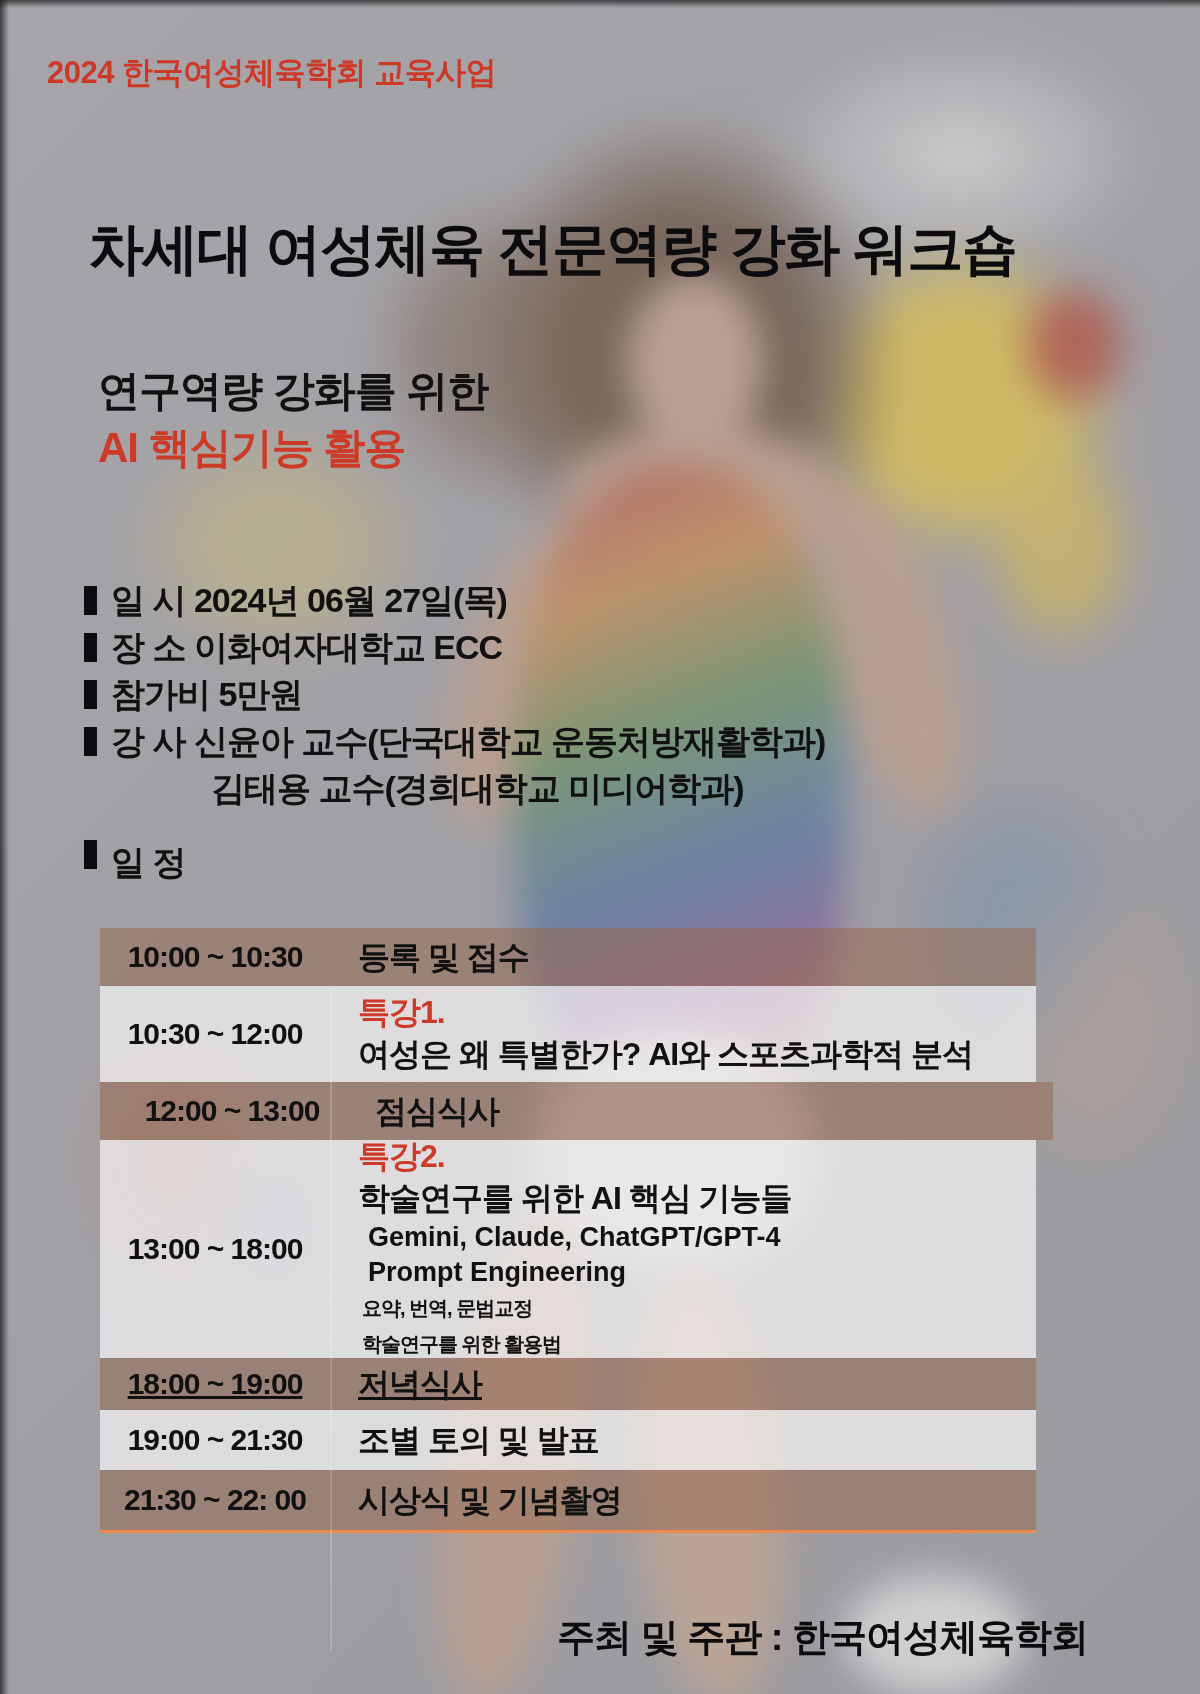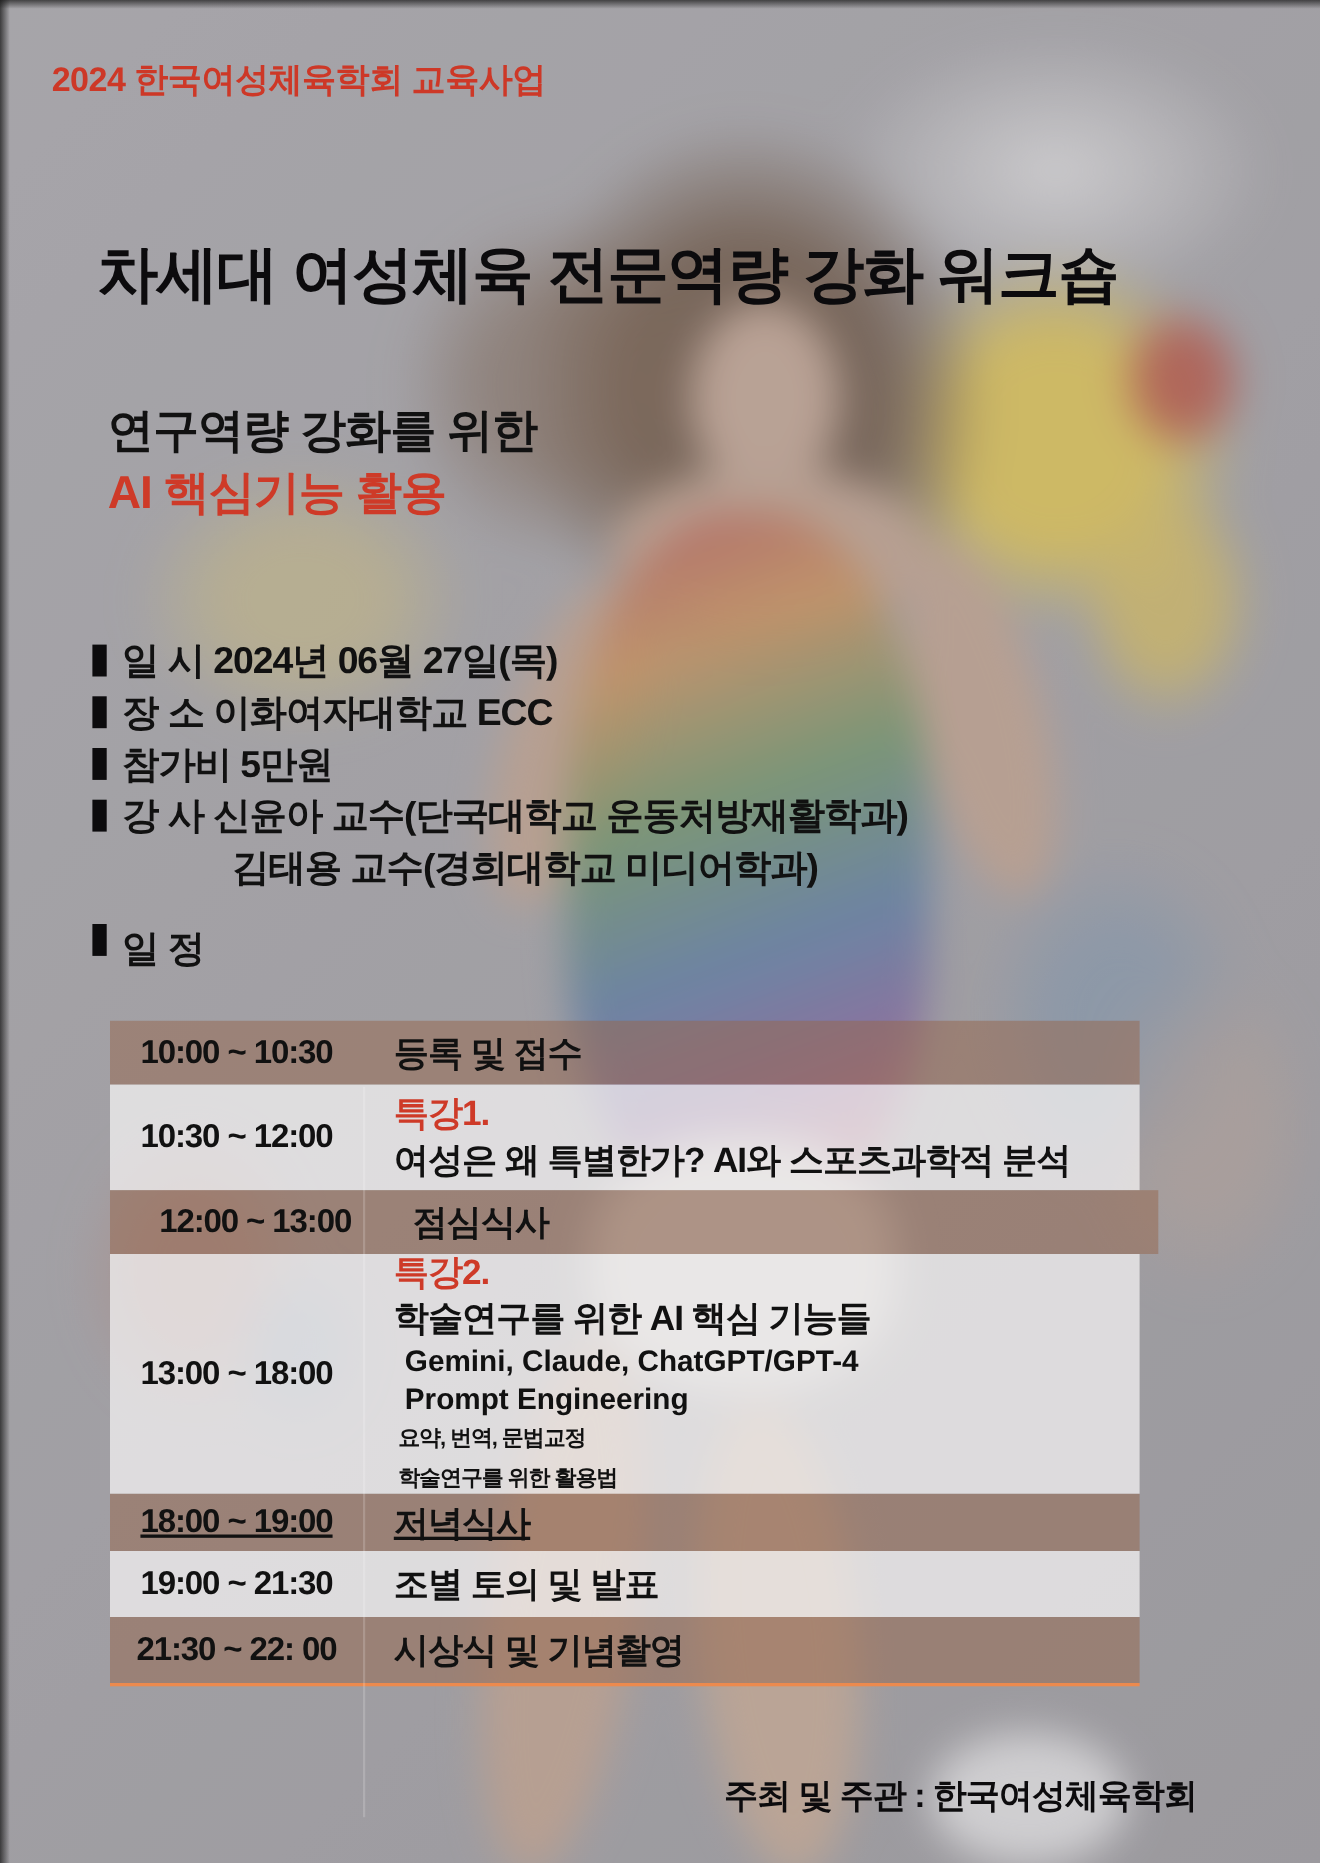--- a/index.html
+++ b/index.html
@@ -48,21 +48,21 @@
   .light{background:rgba(248,247,246,.70);}
   .coldiv{position:absolute;left:230px;top:60px;width:2px;height:664px;background:rgba(255,255,255,.18);}
   .r1{height:58px;} .r2{height:96px;} .r3{height:58px;padding-left:17px;} .r4{height:218px;}
   .r5{height:52px;text-decoration:underline;} .r6{height:60px;} .r7{height:60px;}
   .pline{line-height:44px;}
   .pline.red{color:#ce3a28;line-height:40px;}
   .pline.sub-en{font-size:27px;line-height:35px;margin-left:10px;letter-spacing:0;}
   .pline.sub-ko{font-size:20px;line-height:36px;margin-left:4px;}
   .orange-line{height:3px;background:#ec8a4e;width:100%;}
 
-  .footer{position:absolute;right:112px;top:1612px;font-size:31px;letter-spacing:-1px;color:#0c0b0d;}
+  .footer{position:absolute;right:112px;top:1612px;font-size:38px;letter-spacing:-1px;color:#0c0b0d;}
 </style>
 </head>
 <body>
 
 <div class="poster">
 
   <div class="art">
     <div style="left:760px;top:30px;width:400px;height:250px;background:radial-gradient(closest-side,rgba(238,238,238,.85),rgba(238,238,238,0));"></div>
     <div style="left:790px;top:230px;width:340px;height:340px;background:radial-gradient(closest-side,#e9c838 55%,rgba(233,200,56,0));"></div>
     <div style="left:975px;top:430px;width:170px;height:230px;background:radial-gradient(closest-side,#e4c23e 50%,rgba(228,194,62,0));opacity:.8;"></div>

